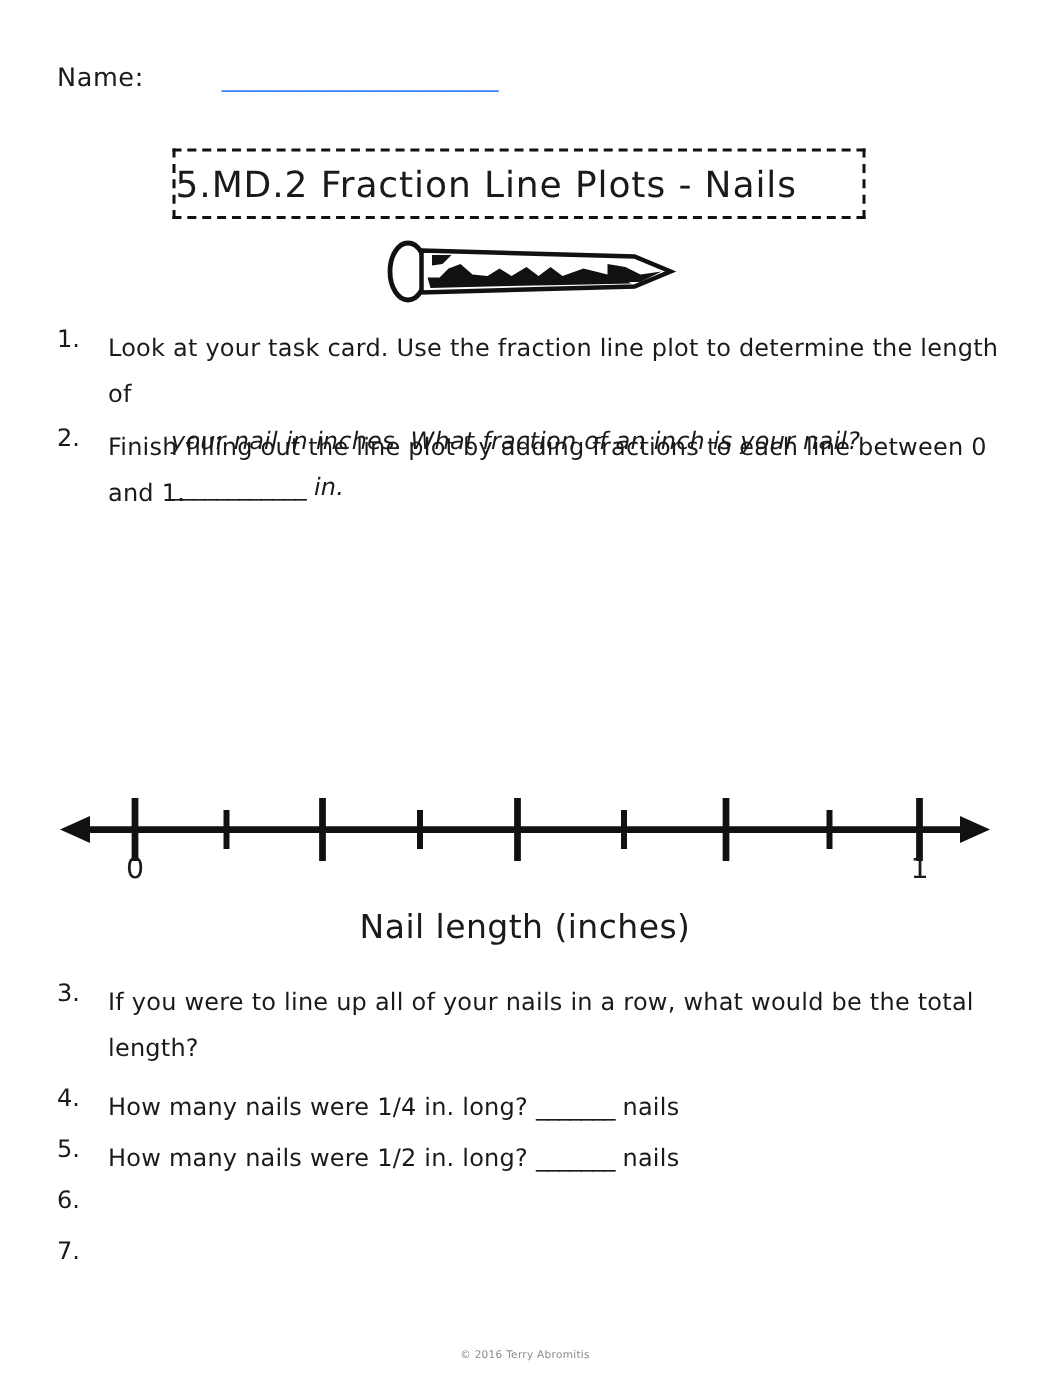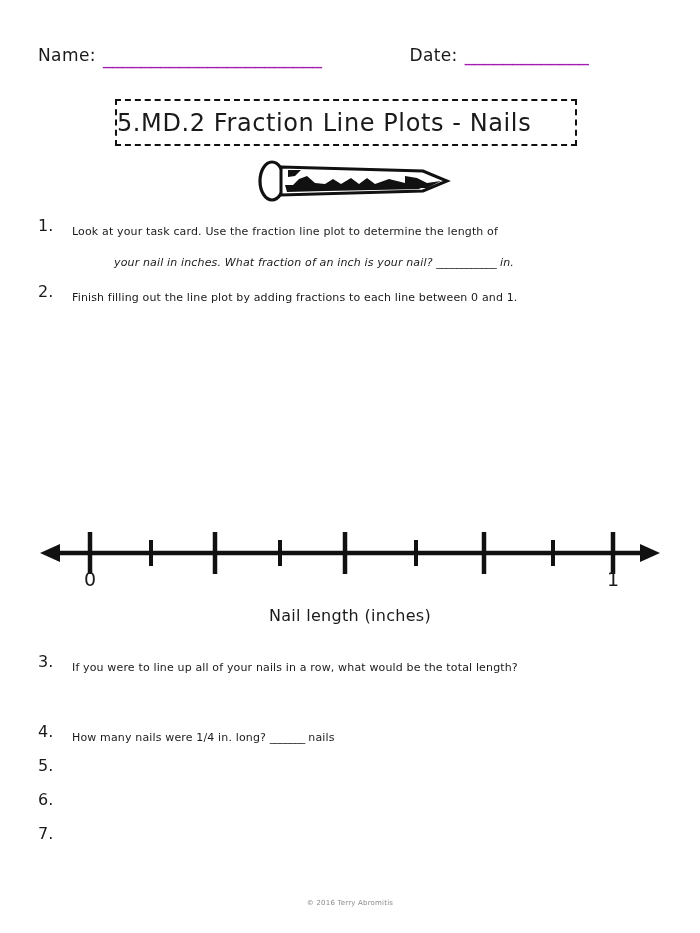--- a/index.html
+++ b/index.html
@@ -25,27 +25,27 @@
     display: flex;
     align-items: baseline;
   }
   .field-label {
     font-size: 17px;
     letter-spacing: 0.4px;
     white-space: nowrap;
   }
   .blank-line {
     display: inline-block;
-    font-size: 20px;
+    font-size: 17px;
     letter-spacing: -0.5px;
     white-space: nowrap;
     margin-left: 7px;
-    color: #a21caf;
-  }
-  .name-group { display: flex; align-items: flex-start; }
+    color: #3b82f6;
+  }
+  .name-group { display: flex; align-items: flex-end; gap: 45px; }
   .date-group { display: flex; align-items: baseline; margin-left: 88px; }
 
   
   .title-box {
     position: absolute;
     top: 99px;
     left: 115px;
     width: 462px;
     height: 47px;
     box-sizing: border-box;
@@ -73,21 +73,21 @@
     position: absolute;
     display: flex;
     align-items: flex-start;
   }
   .q-num {
     width: 34px;
     flex: 0 0 34px;
     font-size: 16px;
   }
   .q-body {
-    font-size: 11px;
+    font-size: 16px;
     line-height: 31px;
     letter-spacing: 0.15px;
   }
   .q-body .ul {
     letter-spacing: -0.5px;
   }
   .indent-line {
     display: block;
     padding-left: 42px;
     font-style: italic;
@@ -108,21 +108,21 @@
     left: 0px;
     width: 700px;
     height: 110px;
   }
   .nl-caption {
     position: absolute;
     top: 606px;
     left: 0;
     width: 700px;
     text-align: center;
-    font-size: 16px;
+    font-size: 22px;
     letter-spacing: 0.3px;
   }
   .nl-label {
     position: absolute;
     font-size: 19px;
     text-align: center;
     width: 40px;
   }
 
   
@@ -137,24 +137,20 @@
     letter-spacing: 0.2px;
   }
 </style>
 </head>
 <body>
 
 <div class="header-row">
   <div class="name-group">
     <span class="field-label">Name:</span>
     <span class="blank-line">_______________________</span>
-  </div>
-  <div class="date-group">
-    <span class="field-label">Date:</span>
-    <span class="blank-line">_____________</span>
   </div>
 </div>
 
 <div class="title-box">
   <span class="title-text">5.MD.2 Fraction Line Plots - Nails</span>
 </div>
 
 <div class="nail-wrap">
   <svg width="200" height="46" viewBox="0 0 200 46" xmlns="http://www.w3.org/2000/svg">
 
@@ -227,20 +223,25 @@
   <span class="q-num">4.</span>
   <span class="q-body">
     <span>How many nails were 1/4 in. long?</span>
     <span class="ul">_______</span>
     <span>nails</span>
   </span>
 </div>
 
 <div class="q" id="q5">
   <span class="q-num">5.</span>
+  <span class="q-body">
+    <span>How many nails were  1/2 in. long?</span>
+    <span class="ul">_______</span>
+    <span>nails</span>
+  </span>
 </div>
 
 <div class="q" id="q6">
   <span class="q-num">6.</span>
 </div>
 
 <div class="q" id="q7">
   <span class="q-num">7.</span>
 </div>
 

